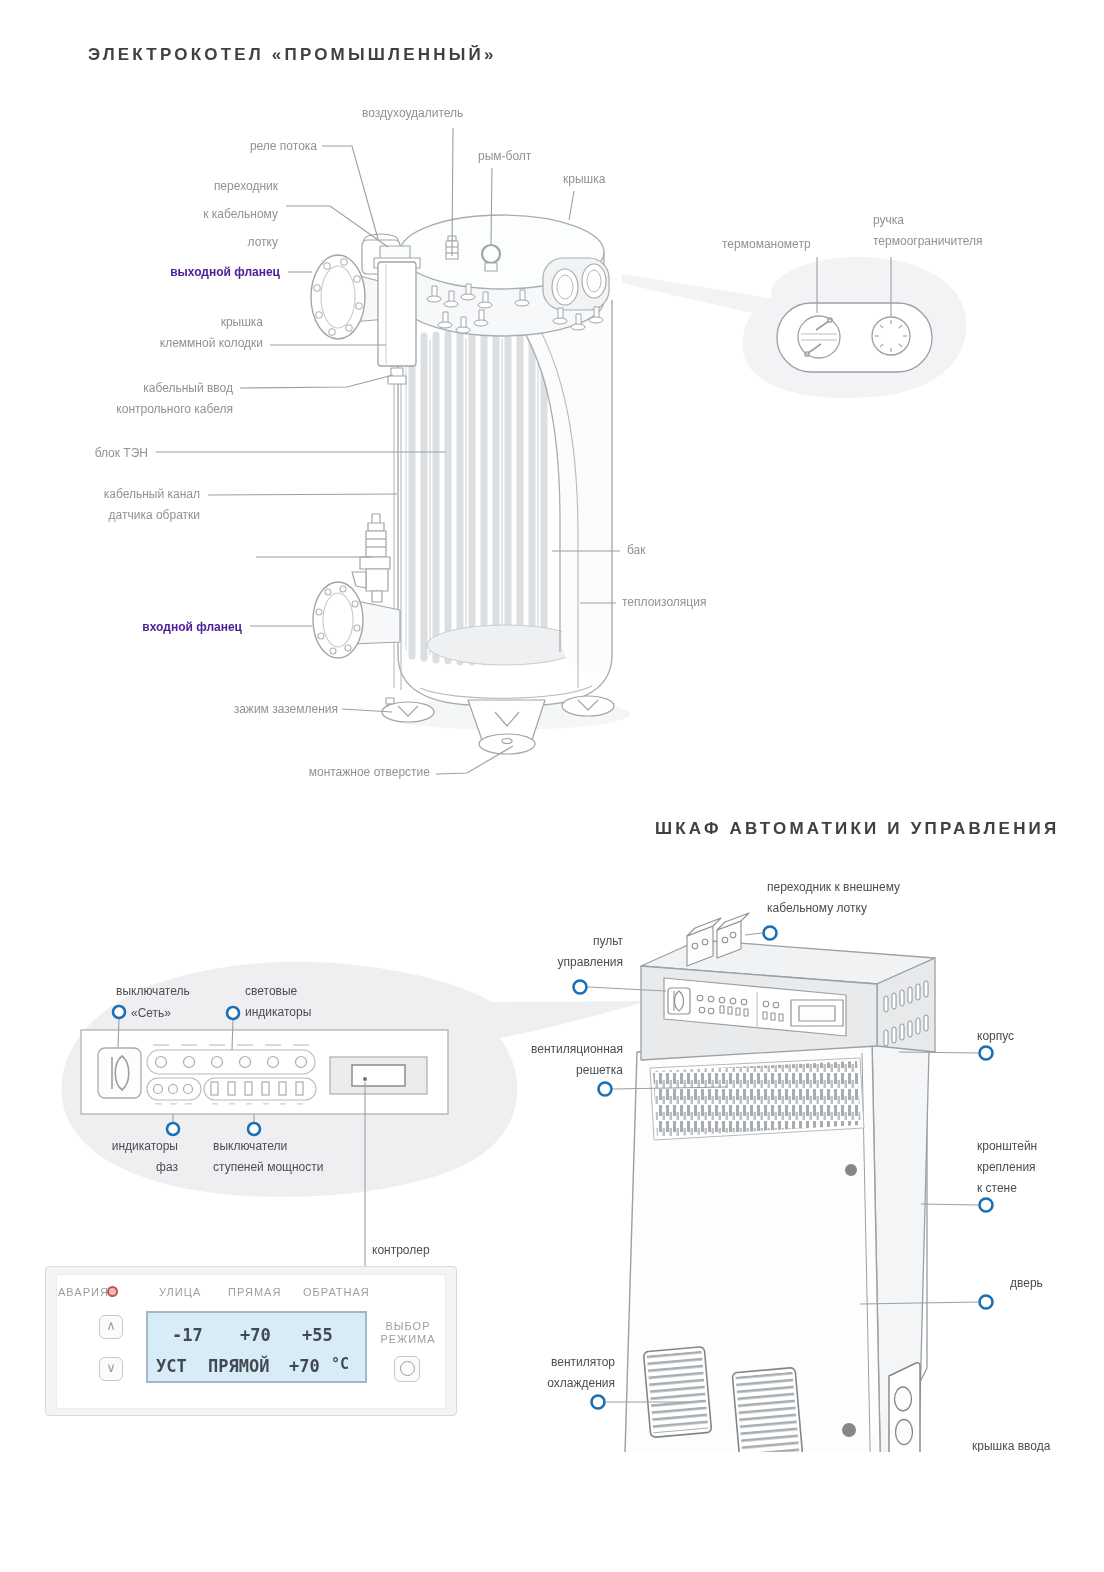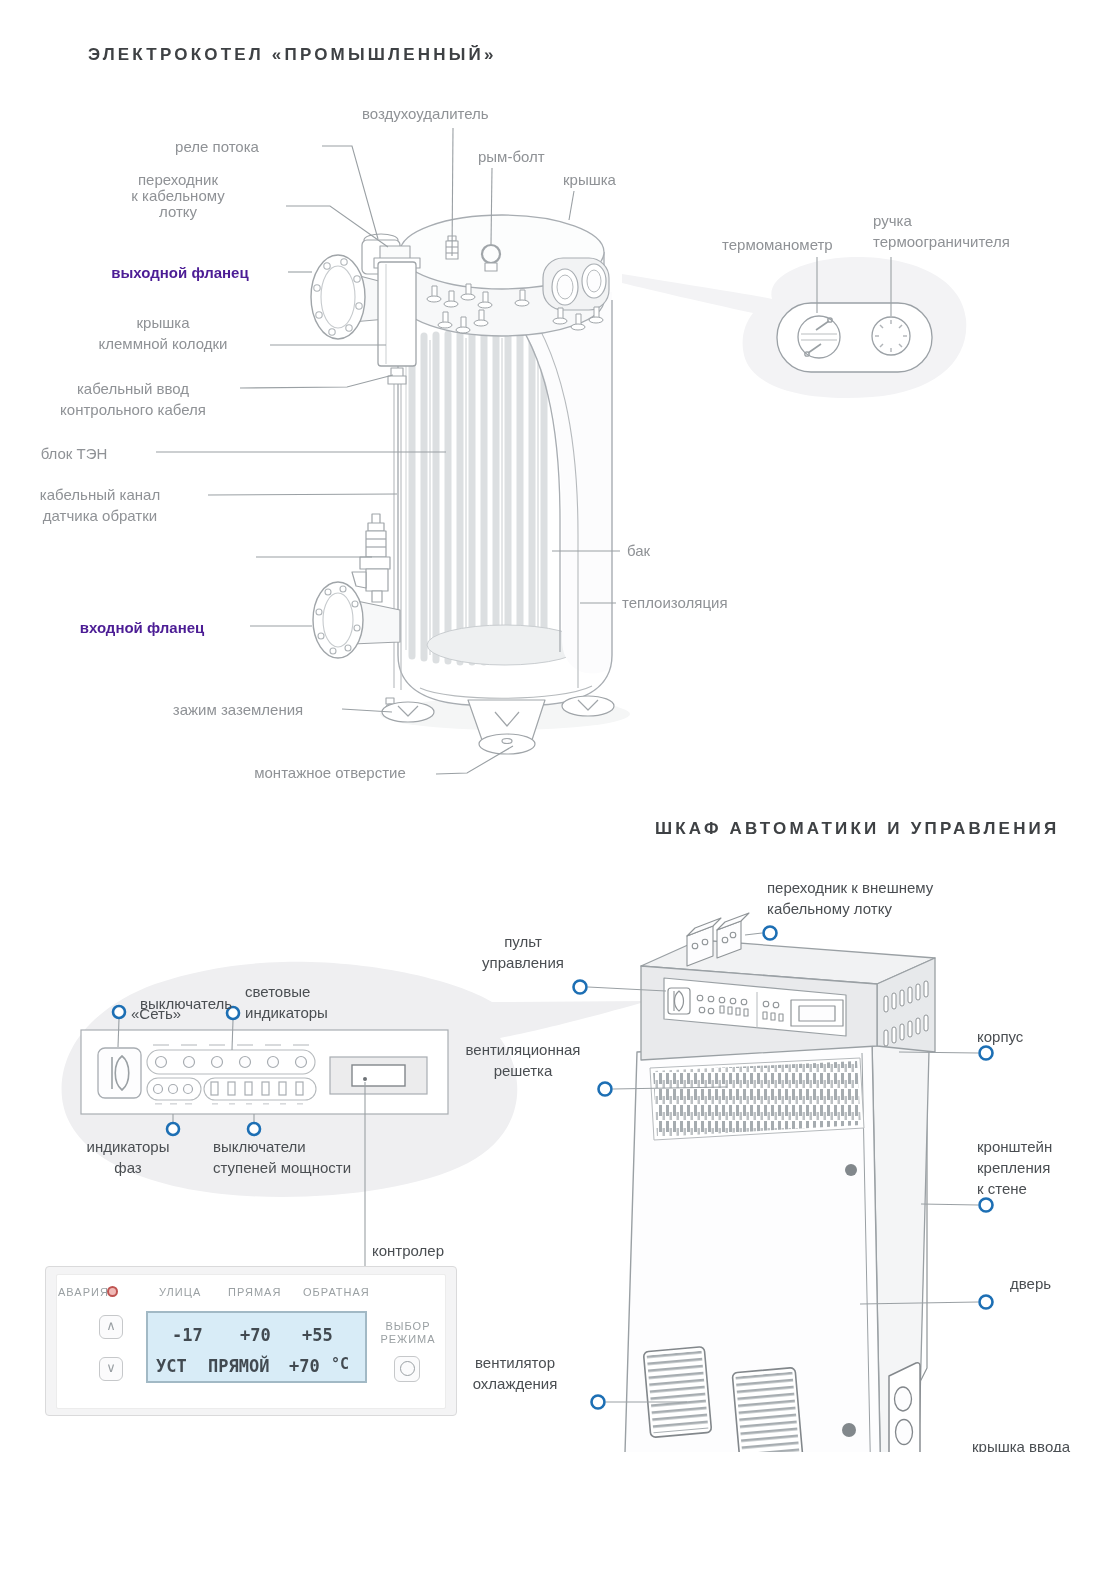--- a/index.html
+++ b/index.html
@@ -1,21 +1,21 @@
 <!DOCTYPE html>
 <html><head>
 <meta charset="utf-8">
 <style>
   html,body{margin:0;padding:0;background:#fff;}
   #canvas{position:relative;width:1104px;height:1452px;background:#fff;overflow:hidden;
           font-family:"Liberation Sans",sans-serif;}
   #art{position:absolute;left:0;top:0;}
   .title{position:absolute;font-size:17px;font-weight:600;letter-spacing:3.2px;color:#3e4144;white-space:pre;}
-  .lb{position:absolute;font-size:15px;line-height:21px;color:#8f9296;white-space:pre-line;}
-  .lb.r{text-align:center;}
+  .lb{position:absolute;font-size:12px;line-height:21px;color:#8f9296;white-space:pre-line;}
+  .lb.r{text-align:right;}
   .lb.b{font-weight:bold;color:#4c1d95;}
   .lb.c{color:#4a4e52;}
   .sm{position:absolute;font-size:11px;line-height:13px;color:#9aa0a3;letter-spacing:1px;white-space:pre-line;}
   .ctl-panel{position:absolute;left:45px;top:1266px;width:410px;height:148px;background:#f4f4f5;
              border:1px solid #dadadb;border-radius:4px;}
   .ctl-inner{position:absolute;left:56px;top:1274px;width:388px;height:133px;background:#fff;
              border:1px solid #ececec;border-radius:2px;}
   .led{position:absolute;left:107px;top:1286px;width:11px;height:11px;border-radius:50%;
        border:2px solid #bf5451;background:#f0b9b6;box-sizing:border-box;}
   .btn{position:absolute;width:24px;height:24px;border:1.5px solid #c6c8ca;border-radius:6px;
@@ -456,21 +456,21 @@
     <circle cx="173" cy="1129" r="6"></circle>
     <circle cx="254" cy="1129" r="6"></circle>
   </g>
 </svg>
 
 <div class="title" style="left:88px;top:45px;">ЭЛЕКТРОКОТЕЛ «ПРОМЫШЛЕННЫЙ»</div>
 <div class="title" style="left:655px;top:819px;">ШКАФ АВТОМАТИКИ И УПРАВЛЕНИЯ</div>
 
 <div class="lb" style="left:362px;top:103px;">воздухоудалитель</div>
 <div class="lb r" style="left:117px;top:136px;width:200px;">реле потока</div>
-<div class="lb r" style="left:78px;top:172px;width:200px;line-height:16px;">переходник
+<div class="lb r" style="left:78px;top:172px;width:200px;line-height:28px;">переходник
 к кабельному
 лотку</div>
 <div class="lb" style="left:478px;top:146px;">рым-болт</div>
 <div class="lb" style="left:563px;top:169px;">крышка</div>
 <div class="lb r b" style="left:80px;top:262px;width:200px;">выходной фланец</div>
 <div class="lb r" style="left:63px;top:312px;width:200px;">крышка
 клеммной колодки</div>
 <div class="lb r" style="left:33px;top:378px;width:200px;">кабельный ввод
 контрольного кабеля</div>
 <div class="lb r" style="left:0px;top:443px;width:148px;">блок ТЭН</div>
@@ -494,21 +494,21 @@
 <div class="lb c" style="left:977px;top:1026px;">корпус</div>
 <div class="lb c" style="left:977px;top:1136px;">кронштейн
 крепления
 к стене</div>
 <div class="lb c" style="left:977px;top:1273px;margin-left:33px;">дверь</div>
 <div class="lb c r" style="left:415px;top:1352px;width:200px;">вентилятор
 охлаждения</div>
 <div class="lb c" style="left:928px;top:1436px;margin-left:44px;">крышка ввода
 кабеля питания</div>
 
-<div class="lb c" style="left:140px;top:981px;margin-top:12px;">выключатель</div>
+<div class="lb c" style="left:116px;top:981px;">выключатель</div>
 <div class="lb c" style="left:131px;top:1003px;">«Сеть»</div>
 <div class="lb c" style="left:245px;top:981px;">световые
 индикаторы</div>
 <div class="lb c r" style="left:78px;top:1136px;width:100px;">индикаторы
 фаз</div>
 <div class="lb c" style="left:213px;top:1136px;">выключатели
 ступеней мощности</div>
 <div class="lb c" style="left:372px;top:1240px;">контролер</div>
 
 <div class="ctl-panel"></div>

